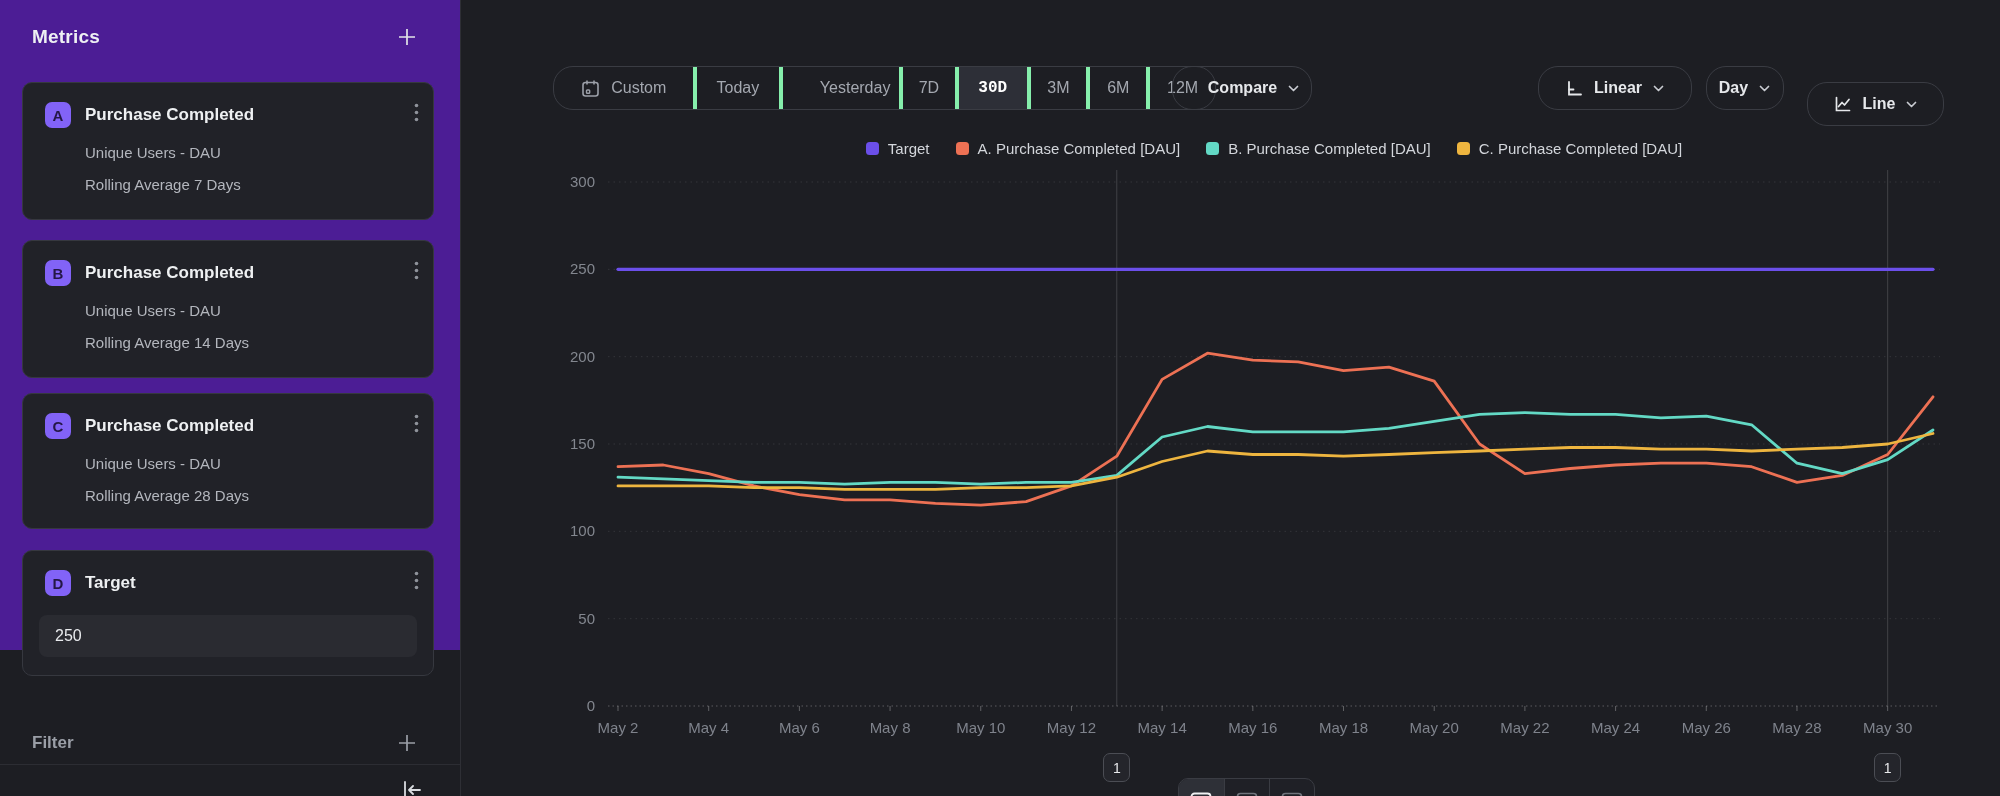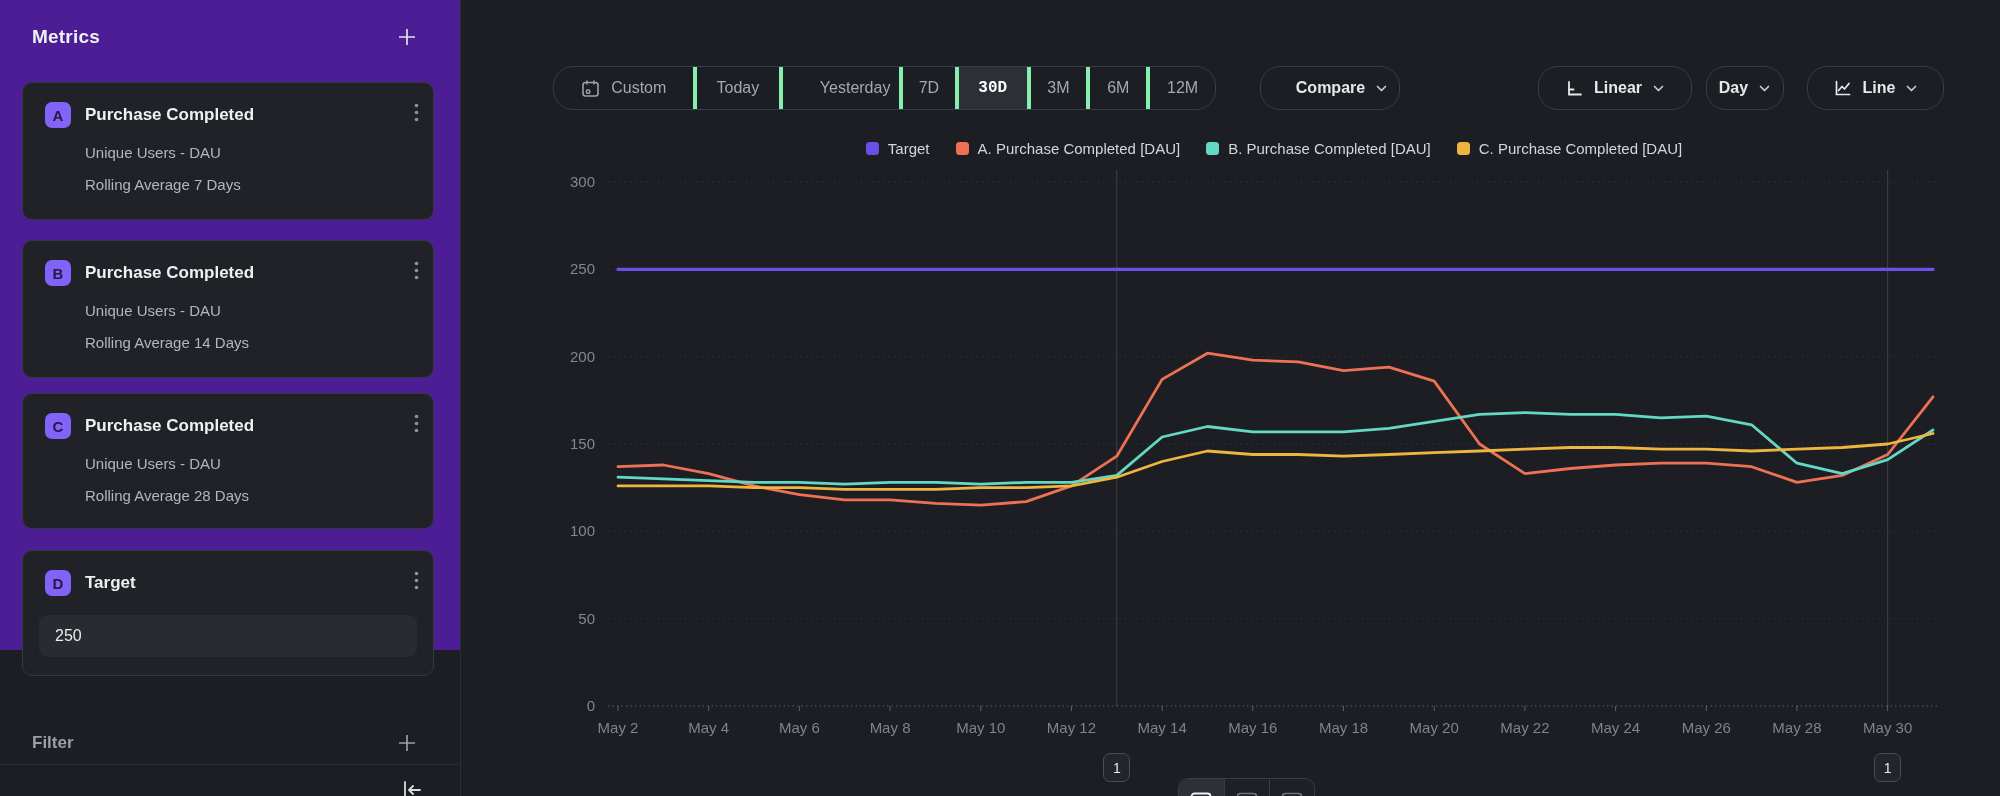--- a/index.html
+++ b/index.html
@@ -34,24 +34,24 @@
   #collapse-btn { position:absolute; right:34px; top:776px; }
 
   
   .toolbar-btn, .range-ctl { position:absolute; top:66px; height:44px; border:1px solid #3a3c43; border-radius:20px; background:transparent; color:#e6e8eb; }
   .range-ctl { left:553px; width:663px; display:flex; overflow:hidden; z-index:3; }
   .seg { display:flex; align-items:center; justify-content:center; gap:10px; color:#a4a8b0; font-size:16px; cursor:pointer; height:100%; }
   .seg + .seg { border-left:4px solid #86efac; }
   .seg.active { background:#2d2f37; color:#ffffff; font-weight:700;font-family:Liberation Mono, monospace; }
   .w-custom{width:139px;} .w-today{width:87px;} .w-yday{width:120px;padding-left:28px;} .w-7d{width:56px;} .w-30d{width:72px;} .w-3m{width:60px;} .w-6m{width:60px;justify-content:center;} .w-12m{width:69px;}
   .toolbar-btn { display:flex; align-items:center; justify-content:center; gap:10px; font-size:16px; font-weight:700; cursor:pointer; font-family:inherit; z-index:3; }
-  #compare-btn { left:1260px; width:140px;padding-left:24px; }
+  #compare-btn { left:1172px; width:140px;padding-left:24px; }
   #scale-btn   { left:1538px; width:154px; }
   #gran-btn    { left:1706px; width:78px; }
-  #ctype-btn   { left:1807px; width:137px; }
+  #ctype-btn   { left:1807px; width:137px;margin-top:16px; }
 
   
   #legend { position:absolute; left:608px; top:140px; width:1332px; display:flex; justify-content:center; gap:26px; z-index:3; }
   .legend-item { display:flex; align-items:center; gap:9px; }
   .legend-swatch { width:13px; height:13px; border-radius:3.5px; }
   .legend-label { color:#d3d6db; font-size:15px; }
 
   
   #chart-svg { position:absolute; left:0; top:0; width:2000px; height:796px; z-index:1; }
   .gridline { stroke:rgba(255,255,255,0.10); stroke-width:1; stroke-dasharray:1.5 4; }

